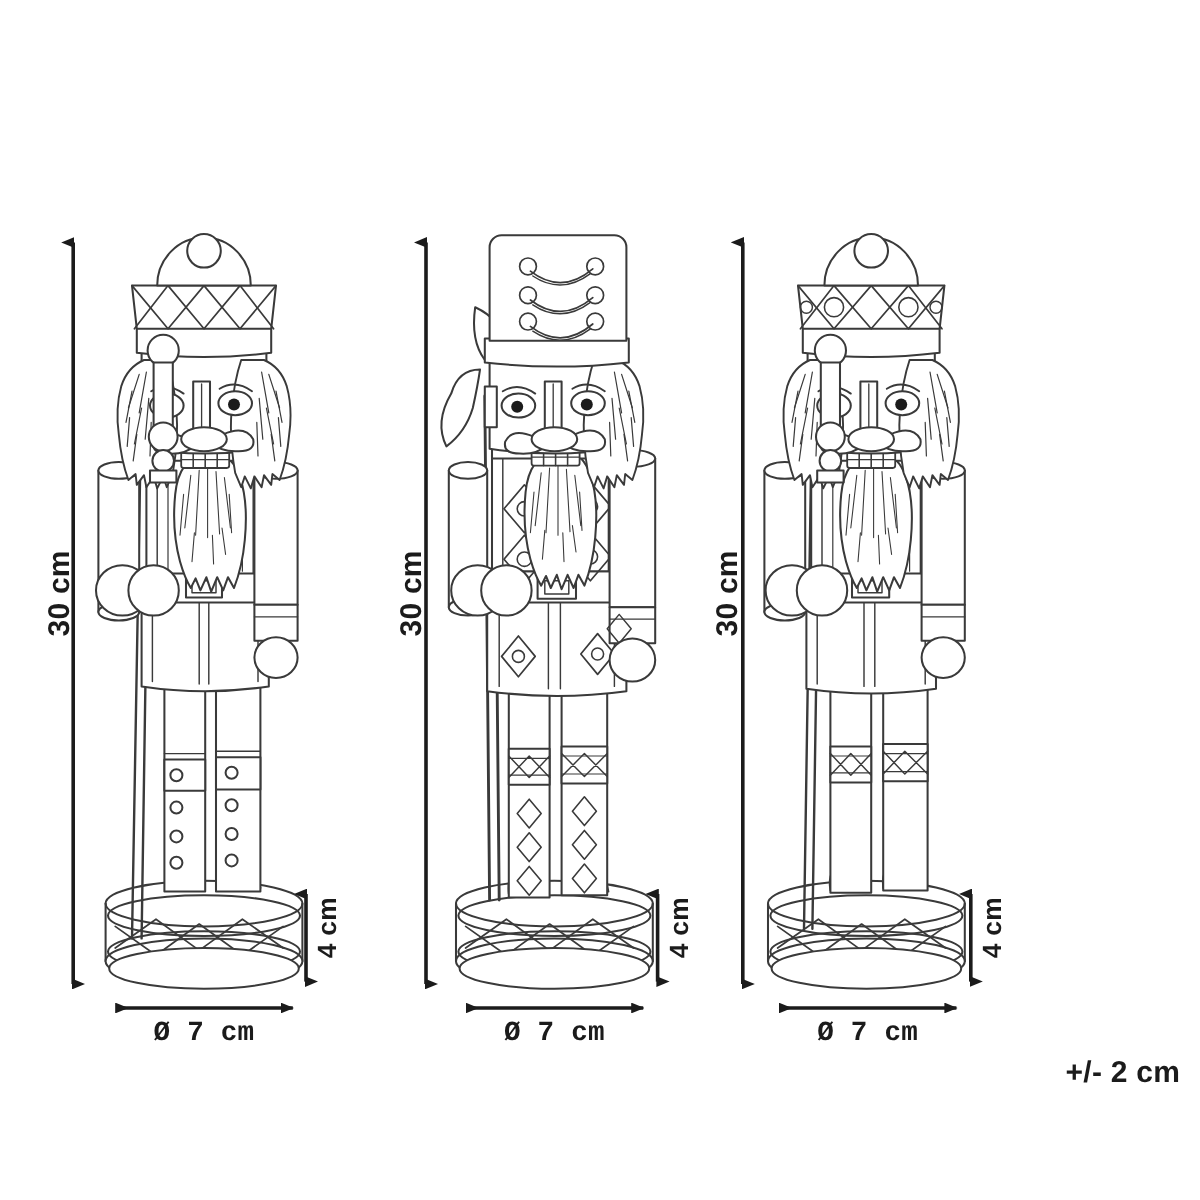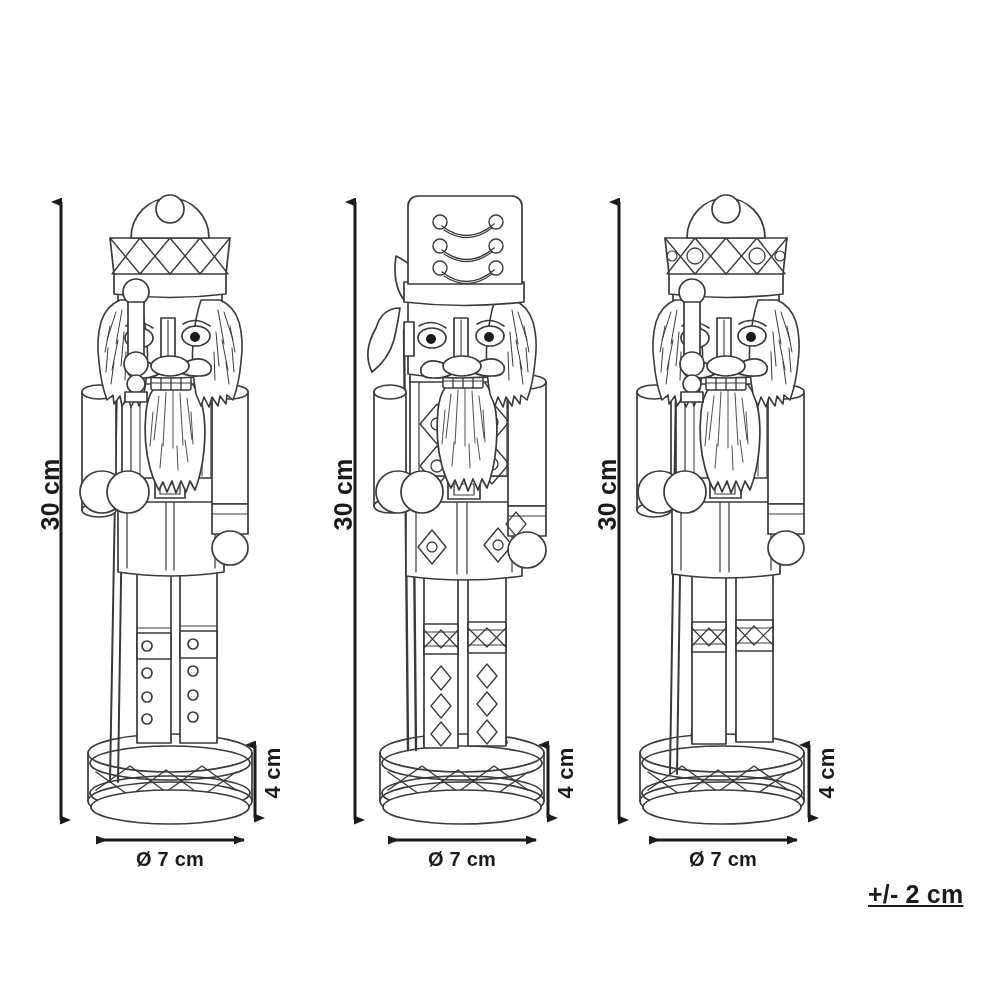--- a/index.html
+++ b/index.html
@@ -29,21 +29,21 @@
     color: #1b1b1b;
     white-space: nowrap;
     letter-spacing: 0.2px;
   }
   .vlabel {
     transform-origin: 50% 50%;
     transform: rotate(-90deg);
   }
   .h30 { font-size: 25px; }
   .h4  { font-size: 22px; }
-  .dia { font-size: 20px; }
+  .dia { font-size: 23px; font-family: Liberation Mono, monospace; }
   .tol { font-size: 25px; }
 </style>
 </head>
 <body>
 
 <div id="stage">
 
   <svg class="art" width="1000" height="1000" viewBox="0 0 1000 1000">
     <defs>
       <marker id="arrUp" markerWidth="9" markerHeight="11" refX="4.5" refY="10" orient="auto-start-reverse" markerUnits="userSpaceOnUse">
@@ -419,15 +419,15 @@
   <div class="dim-label vlabel h30" style="left:567px; top:480px; width:80px; text-align:center;">30 cm</div>
 
   <div class="dim-label vlabel h4" style="left:238px; top:760px; width:70px; text-align:center;">4 cm</div>
   <div class="dim-label vlabel h4" style="left:531px; top:760px; width:70px; text-align:center;">4 cm</div>
   <div class="dim-label vlabel h4" style="left:792px; top:760px; width:70px; text-align:center;">4 cm</div>
 
   <div class="dim-label dia" style="left:95px; top:848px; width:150px; text-align:center;">Ø 7 cm</div>
   <div class="dim-label dia" style="left:387px; top:848px; width:150px; text-align:center;">Ø 7 cm</div>
   <div class="dim-label dia" style="left:648px; top:848px; width:150px; text-align:center;">Ø 7 cm</div>
 
-  <div class="dim-label tol" style="left:868px; top:880px;text-decoration:underline;">+/- 2 cm</div>
+  <div class="dim-label tol" style="left:888px; top:880px;">+/- 2 cm</div>
 
 </div>
 
 </body></html>

